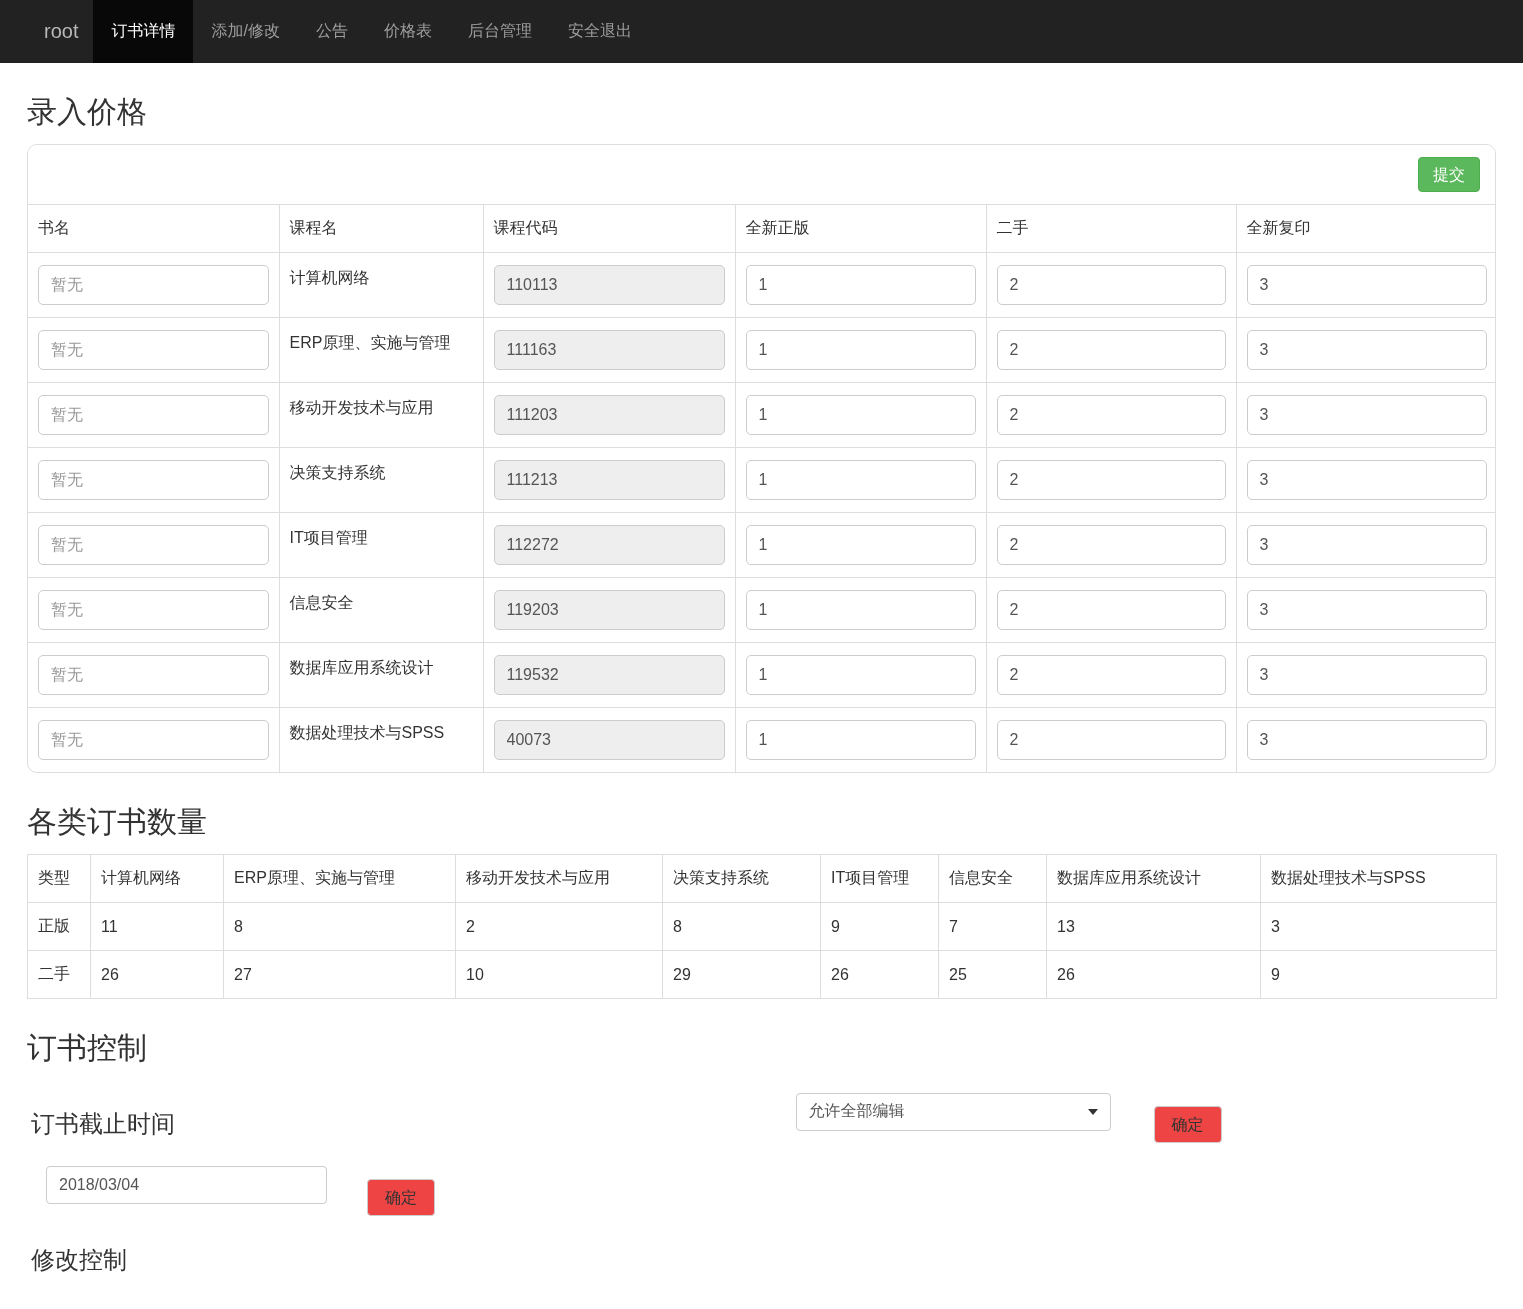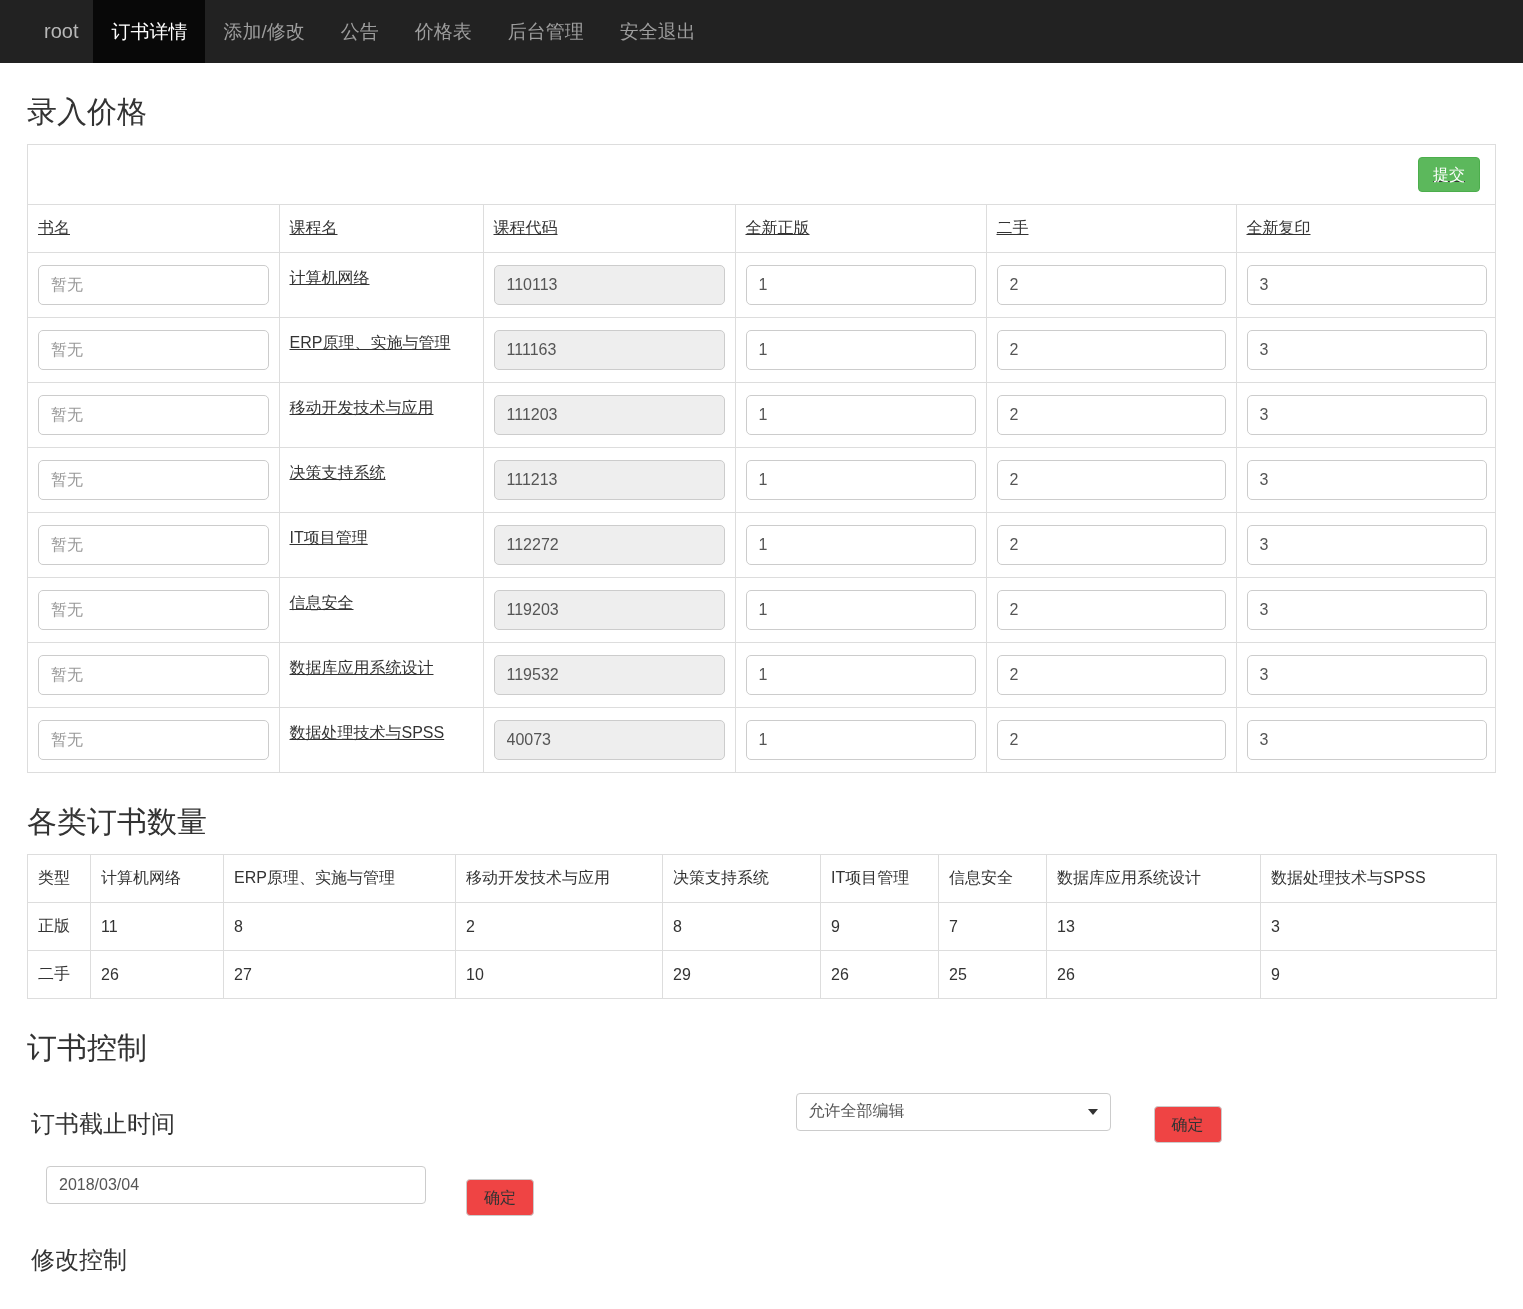--- a/index.html
+++ b/index.html
@@ -7,30 +7,30 @@
   body {
     font-family: "Liberation Sans", sans-serif;
     color:#333; font-size:16px; width:1523px; min-height:1309px;
   }
 
   
   .navbar { background:#222; height:63px; display:flex; align-items:stretch; padding-left:29px; }
   .navbar .brand { display:flex; align-items:center; padding:0 15px; color:#b8b8b8; font-size:20px; text-decoration:none; cursor:pointer; }
   .navbar ul { list-style:none; margin:0; padding:0; display:flex; align-items:stretch; }
   .navbar li { display:flex; align-items:stretch; }
-  .navbar .nav-item { display:flex; align-items:center; padding:0 18px; color:#9d9d9d; font-size:19px; text-decoration:none; cursor:pointer; }
+  .navbar .nav-item { display:flex; align-items:center; padding:0 18px; color:#9d9d9d; font-size:16px; text-decoration:none; cursor:pointer; }
   .navbar .nav-item.active { background:#080808; color:#fff; }
 
   
   .container { margin:0 27px; }
   h2.section-title { font-size:30px; font-weight:400; margin:29px 0 11px; color:#333; }
   h3.sub-title { font-size:24px; font-weight:400; margin:28px 4px 13px; color:#333; }
 
   
-  .panel { border:1px solid #ddd; border-radius:0; overflow:hidden;text-decoration:underline; }
+  .panel { border:1px solid #ddd; border-radius:10px; overflow:hidden; }
   .panel-heading { padding:12px 15px; border-bottom:1px solid #ddd; display:flex; justify-content:flex-end; background:#fff; }
   .btn { font-family:inherit; cursor:pointer; border-radius:4px; font-size:16px; line-height:1.2; }
   .btn-success { background:#5cb85c; border:1px solid #4cae4c; color:#fff; padding:7px 14px; }
   .btn-default { background:#ef4444; border:1px solid #ccc; color:#333; padding:8px 17px;margin-top:26px; }
 
   table { width:100%; border-collapse:collapse; table-layout:fixed; }
   .panel table { border:hidden; }
   th, td { border:1px solid #ddd; text-align:left; font-weight:400; font-size:16px; }
   .price-table th { padding:13px 10px; }
   .price-table td { padding:12px 10px; vertical-align:top; line-height:1.65; }
@@ -48,21 +48,21 @@
   .qty-section-title { margin-top:55px; margin-bottom:15px; }
 
   
   .control-title { margin-top:53px; margin-bottom:0; }
   .control-columns { display:flex; }
   .control-col { width:50%; }
   .control-col.right { padding-left:22px; }
   .form-row { display:flex; align-items:center; }
   .form-row.left-indent { margin-left:19px; gap:40px; }
   .form-row.right-indent { margin-left:12px; gap:43px; }
-  .text-input { width:380px; height:38px; border:1px solid #ccc; border-radius:4px; padding:0 12px; font-size:16px; color:#555; font-family:inherit; }
+  .text-input { width:281px; height:38px; border:1px solid #ccc; border-radius:4px; padding:0 12px; font-size:16px; color:#555; font-family:inherit; }
   .select-box {
     width:315px; height:38px; border:1px solid #ccc; border-radius:4px;
     display:flex; align-items:center; justify-content:space-between;
     padding:0 12px; color:#555; cursor:pointer; background:#fff;
   }
   .caret-down { width:0; height:0; border-left:5px solid transparent; border-right:5px solid transparent; border-top:6px solid #333; }
   .modify-title { margin-top:14px; margin-bottom:0; }
 </style>
 </head>
 <body>

